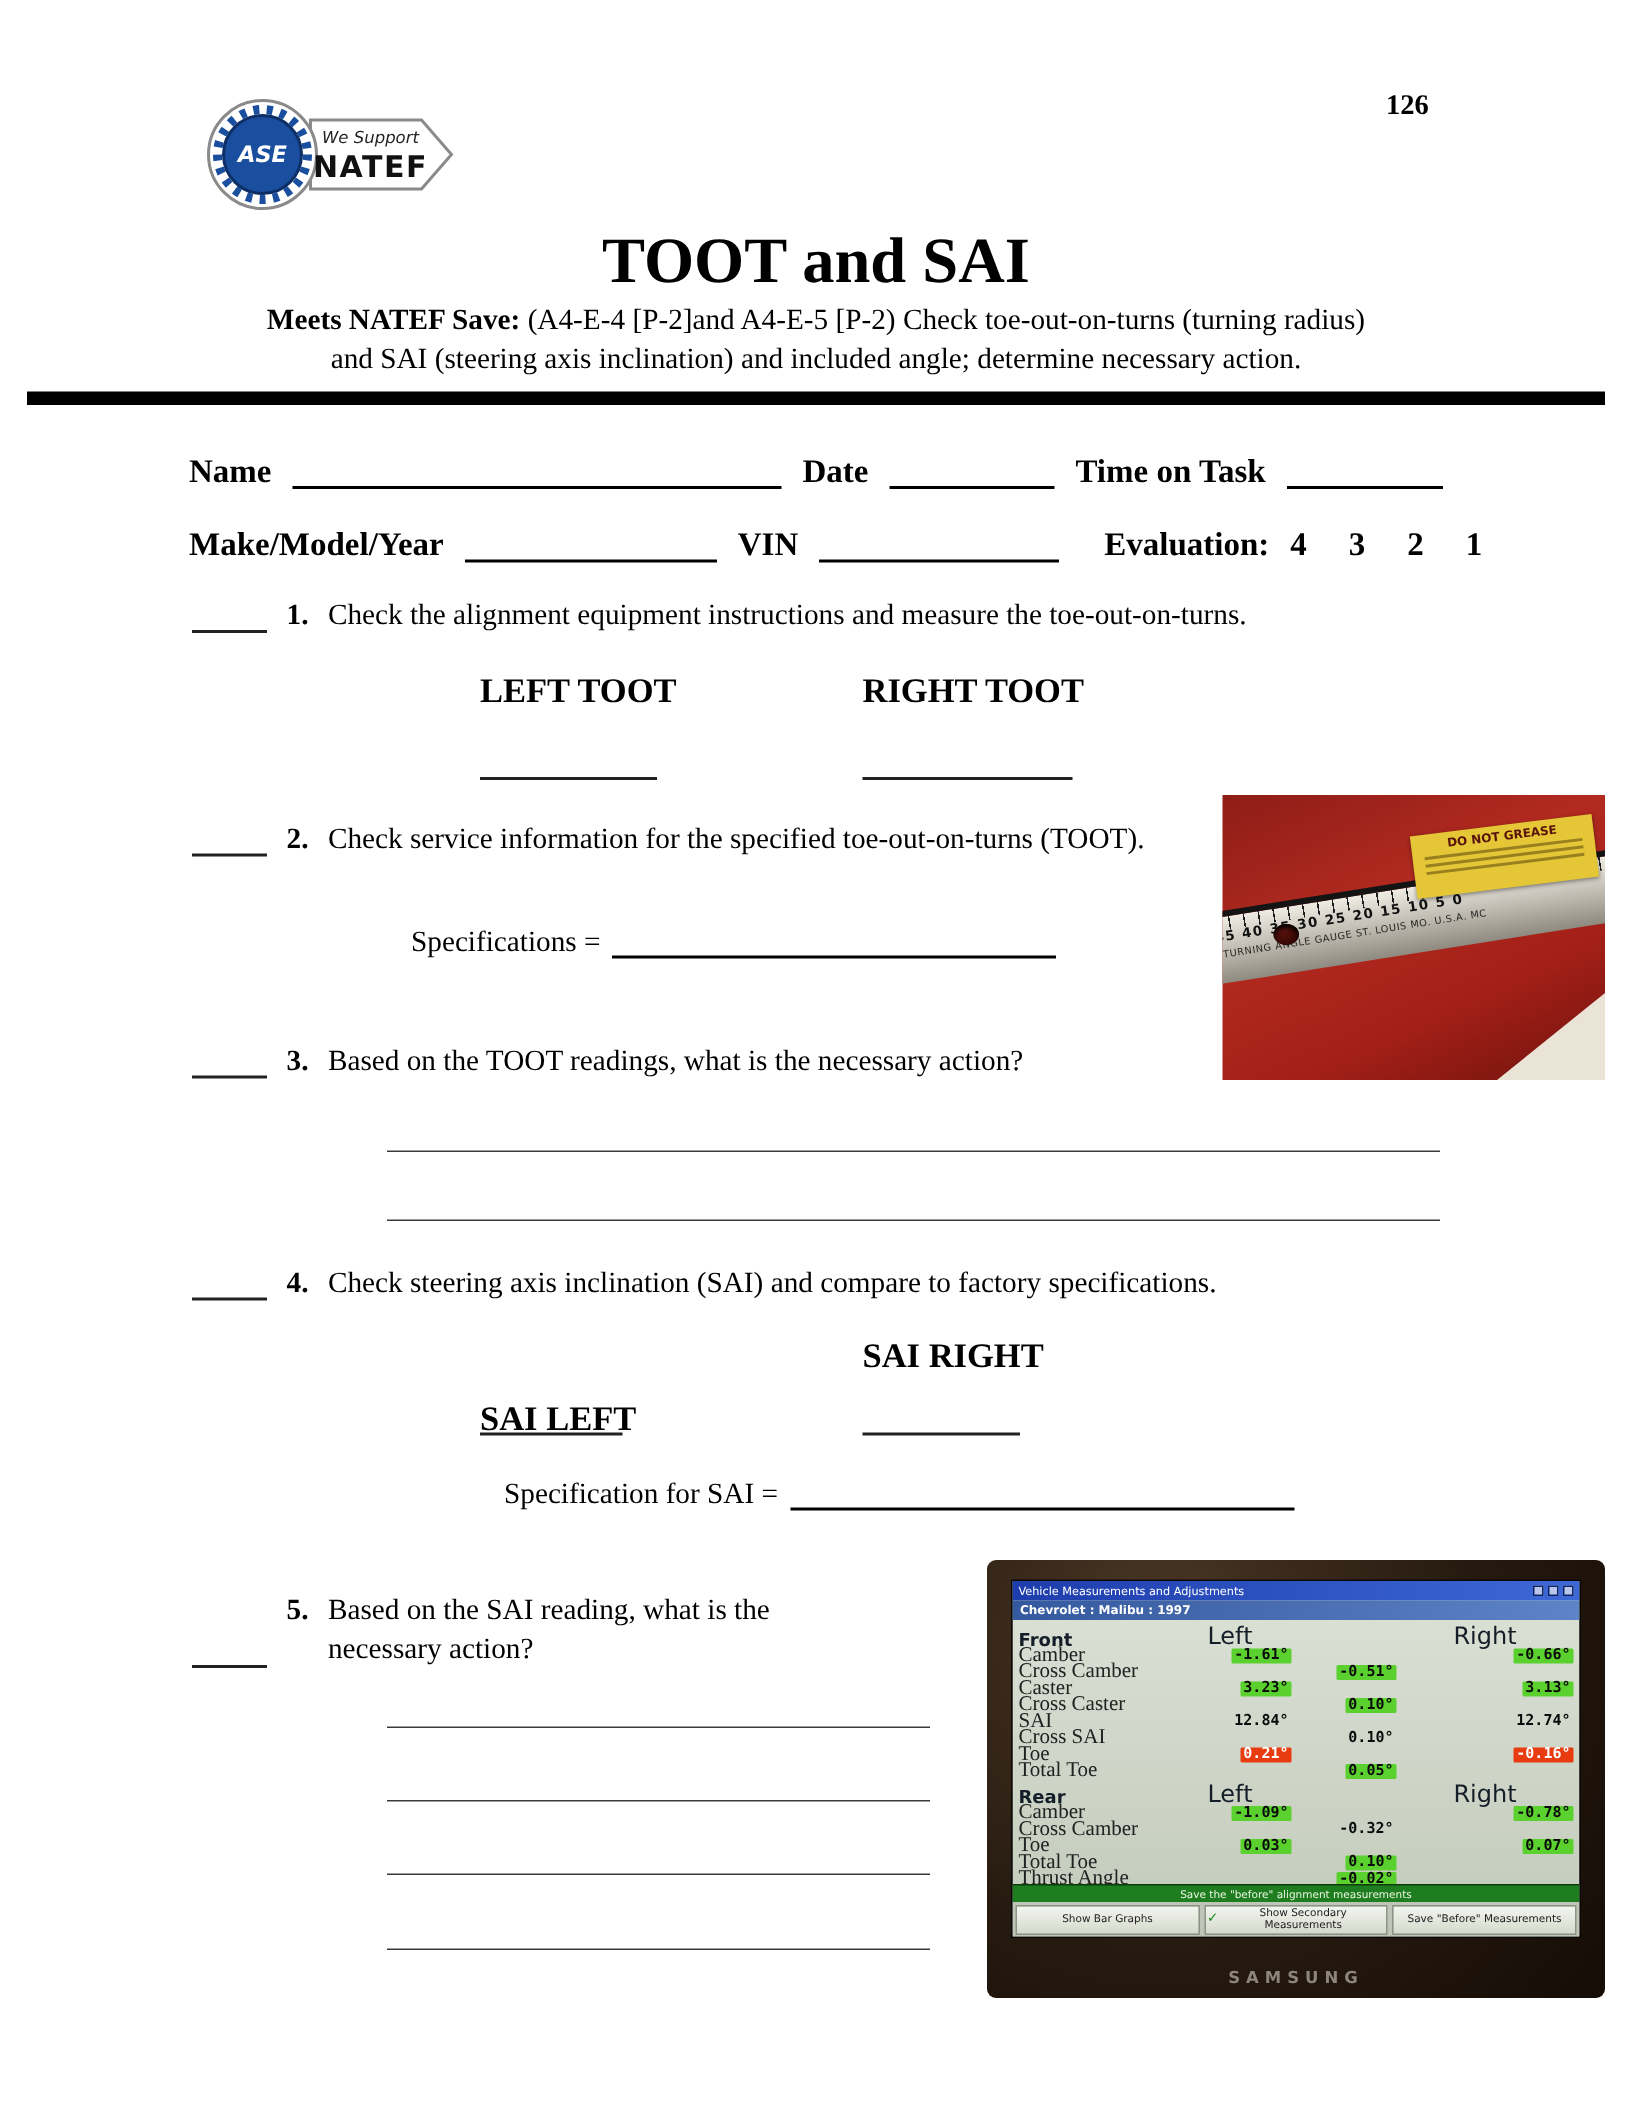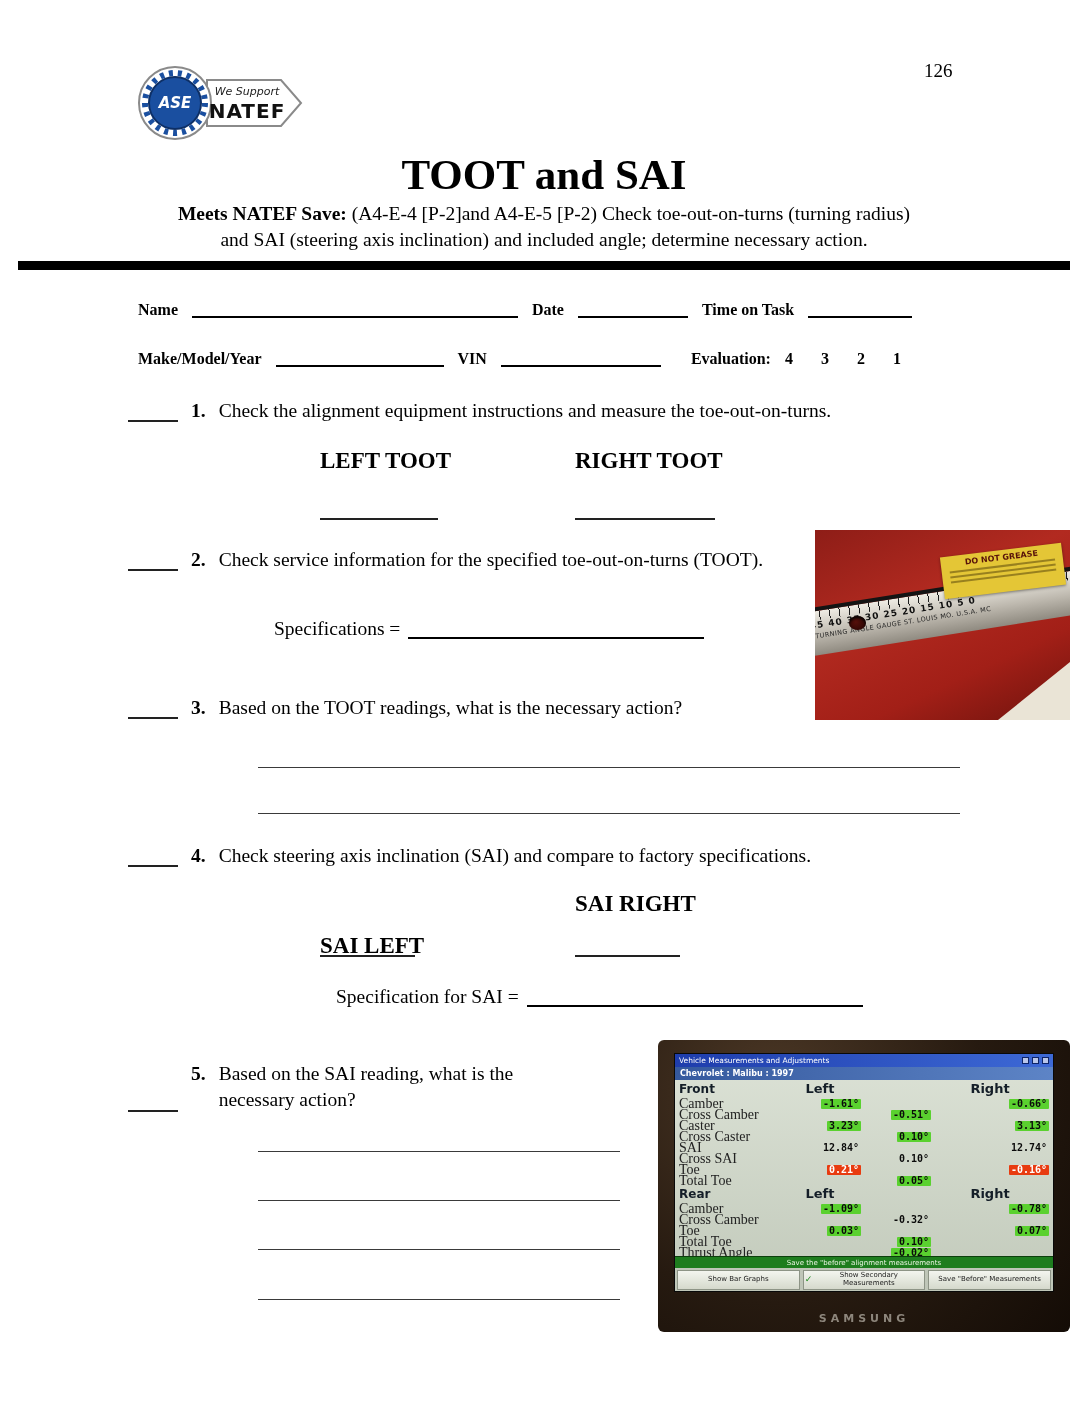--- a/index.html
+++ b/index.html
@@ -1,31 +1,31 @@
 <!DOCTYPE html>
 <html style="--highlight-green: #5ad12f; --highlight-red: #e83b10; --save-bar-green: #1e7d1e; --titlebar-blue: #2b50c8; --gauge-red: #a82420; --sticker-yellow: #e4c636;"><head>
 <meta charset="utf-8">
 <style>
   * { margin:0; padding:0; box-sizing:border-box; }
   html,body { background:#fff; }
   body { font-family:"Liberation Serif", serif; color:#000; }
   .page { position:relative; width:1088px; height:1408px; background:#fff; overflow:hidden; }
 
-  .page-number { position:absolute; left:924px; top:60px; font-size:19px; font-weight:normal; }
+  .page-number { position:absolute; left:924px; top:60px; font-size:19px; font-weight:bold; }
 
   .logo { position:absolute; left:135px; top:56px; width:172px; height:94px; }
 
   .title { position:absolute; top:150px; left:0; width:100%; text-align:center;
            font-size:43px; font-weight:bold; }
   .taskline { position:absolute; left:0; width:100%; text-align:center; font-size:19.5px; }
   .t1 { top:203px; } .t2 { top:229px; }
   .rule { position:absolute; top:261px; left:18px; width:1052px; height:9px; background:#000; }
 
   .frow { position:absolute; left:126px; display:flex; align-items:baseline; gap:14px;
-          font-size:16px; font-weight:bold; white-space:nowrap;margin-left:12px; }
+          font-size:22px; font-weight:bold; white-space:nowrap; }
   .blank { display:inline-block; border-bottom:2px solid #000; height:16px; align-self:flex-end; margin-bottom:1px; }
 
   .q { position:absolute; left:128px; display:flex; align-items:baseline; gap:13px; font-size:19.5px; }
   .qblank { width:50px; height:16px; border-bottom:2px solid #222; align-self:flex-end; margin-bottom:2px; }
   .qnum { font-weight:bold; }
   .qtext { line-height:1.35; }
   .w545 { max-width:545px; } .w340 { max-width:340px; }
 
   .subhead { position:absolute; font-size:23px; font-weight:bold; }
   .ublank { position:absolute; border-bottom:2px solid #222; height:0; }
@@ -60,21 +60,21 @@
     display:flex; flex-direction:column; font-family:"DejaVu Sans",sans-serif; }
   .titlebar { height:13px; flex:0 0 13px; background:linear-gradient(90deg,#1e3dac,#3d69d6);
     color:#fff; font-size:7.5px; display:flex; align-items:center; padding:0 4px; gap:3px; }
   .titlebar-text { flex:1; white-space:nowrap; overflow:hidden; }
   .tb-btn { width:7px; height:7px; background:#b9c6ea; border:1px solid #0e2468; }
   .vehiclebar { height:13px; flex:0 0 13px; background:linear-gradient(90deg,#35599e,#5d84c6);
     color:#fff; font-size:8px; font-weight:bold; line-height:13px; padding:0 5px; }
   .meas { flex:1; padding:1px 4px 0 4px; }
   .mhead { display:grid; grid-template-columns:100px 82px 70px 1fr; align-items:end; height:15px; }
   .sec-title { font-weight:bold; font-size:12px; color:#141e28; }
-  .col-h { font-weight:bold; font-size:13px; color:#141e28; justify-self:center; }
+  .col-h { font-weight:normal; font-size:16px; color:#141e28; justify-self:center; }
   .mrow { display:grid; grid-template-columns:100px 82px 70px 1fr; height:11px; align-items:center; }
   .mlabel { font-size:14px; color:#222; white-space:nowrap;font-family:Liberation Serif, serif; }
   .mval { font-family:"DejaVu Sans Mono",monospace; font-size:10px; font-weight:bold; line-height:10px;
     color:#0b0b0b; justify-self:end; padding:0 2px; border-radius:1px; white-space:nowrap; }
   .mval.green { background:var(--highlight-green,#5ad12f); }
   .mval.red { background:var(--highlight-red,#e83b10); color:#fff; }
   .rear-head { margin-top:2px; }
   .savebar { height:12px; flex:0 0 12px; background:var(--save-bar-green,#1e7d1e); border-top:1px solid #0c3f0c;
     color:#eaf5e2; font-size:7px; line-height:12px; text-align:center; }
   .btnrow { height:24px; flex:0 0 24px; display:flex; gap:3px; padding:2px; background:#bfc6b8; }

